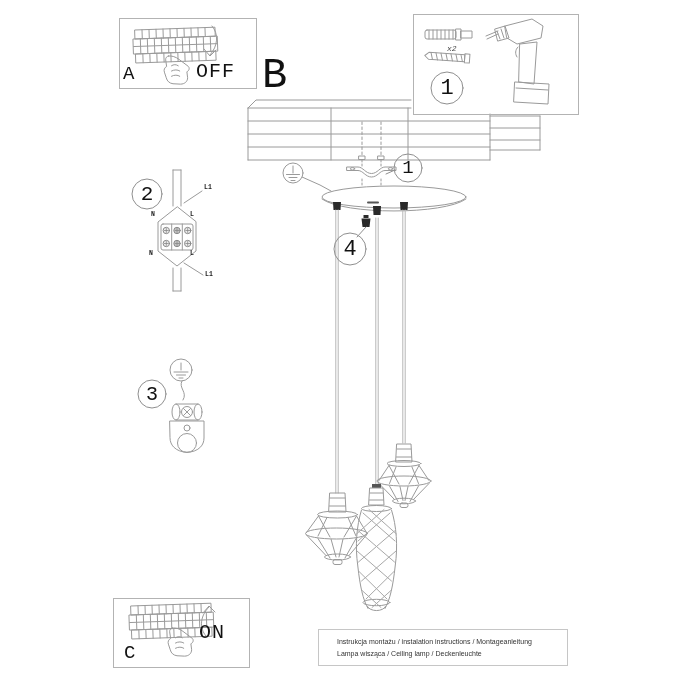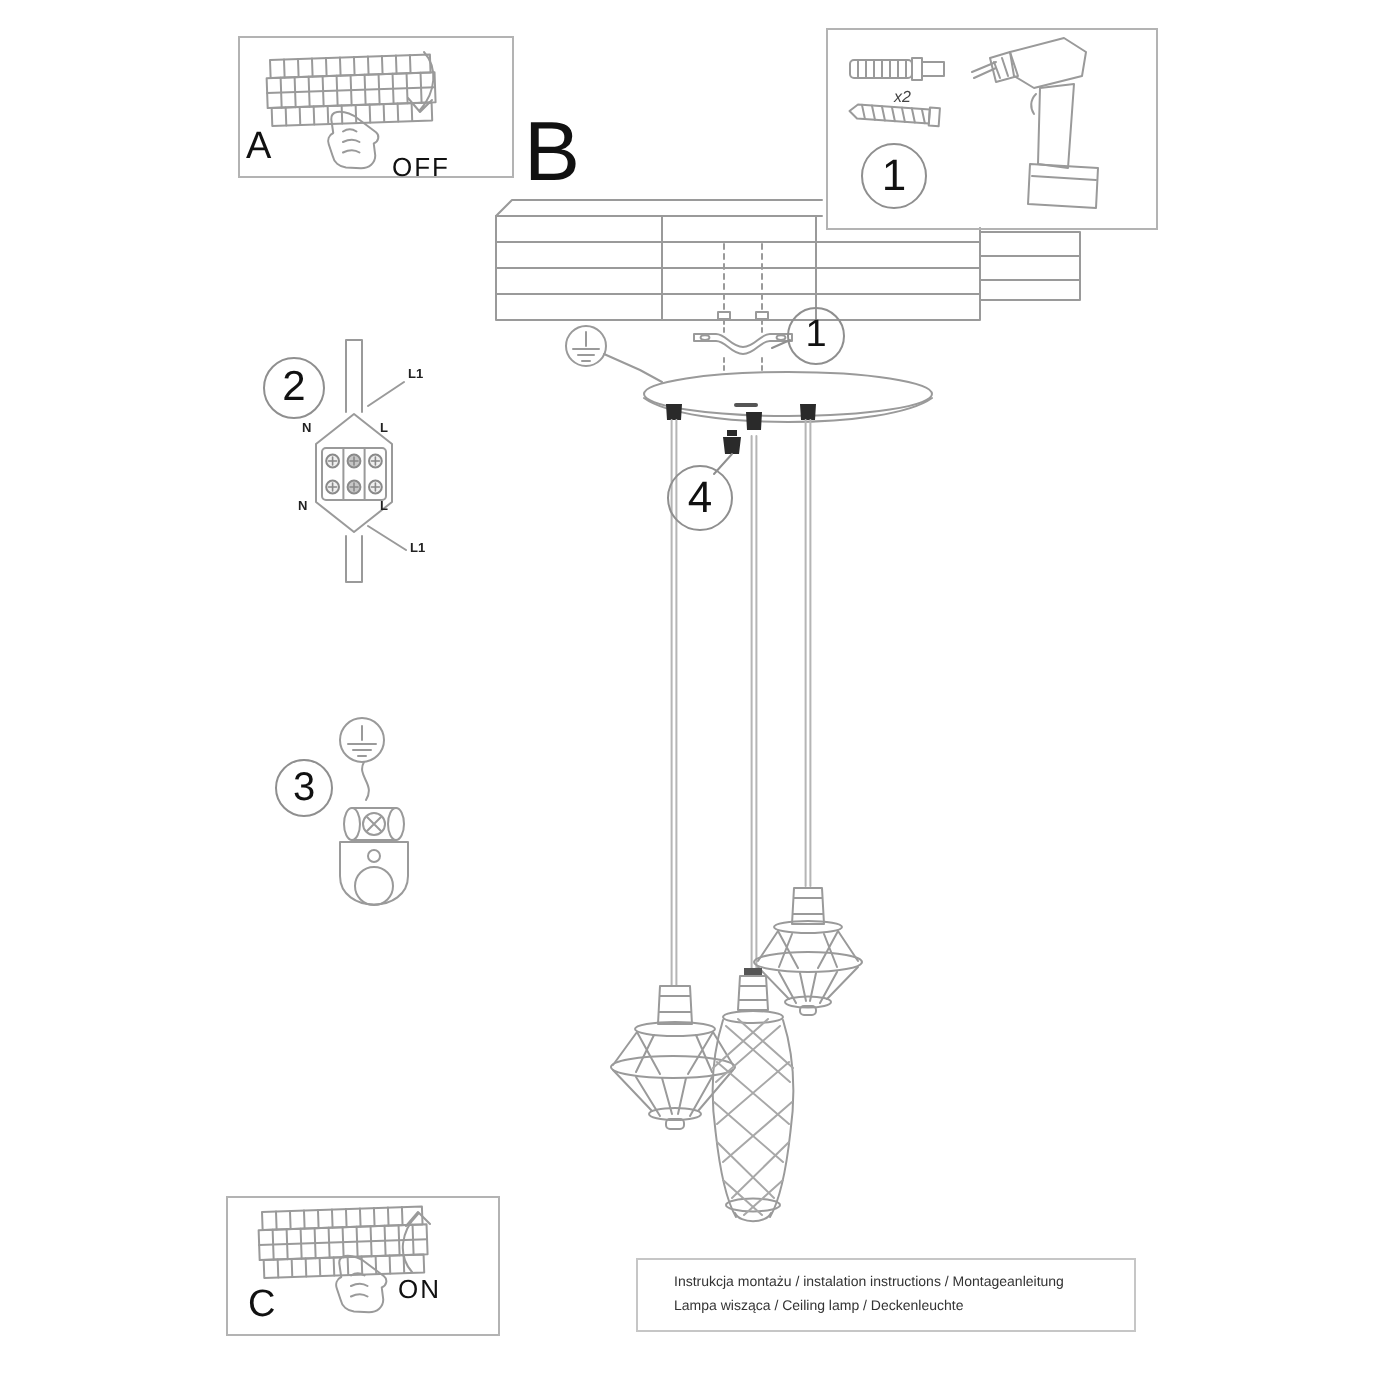--- a/index.html
+++ b/index.html
@@ -1,24 +1,24 @@
 <!DOCTYPE html>
 <html><head>
 <meta charset="utf-8">
 <style>
   html,body{margin:0;padding:0;background:#fff;}
   .page{position:relative;width:688px;height:688px;background:#fff;overflow:hidden;
         font-family:"Liberation Sans",sans-serif;}
   svg.art{position:absolute;left:0;top:0;}
   svg.art *{vector-effect:non-scaling-stroke;}
   .box{position:absolute;border:1px solid #b3b3b3;background:transparent;}
-  .t{position:absolute;color:#111;font-family:Liberation Sans, sans-serif;white-space:nowrap;}
+  .t{position:absolute;color:#111;font-family:Liberation Mono, monospace;white-space:nowrap;}
   .big-letter{font-size:42px;color:#111;}
   .corner-letter{font-size:19px;color:#111;}
-  .state{font-size:13px;letter-spacing:1px;color:#111;margin-top:16px;}
+  .state{font-size:20px;letter-spacing:1px;color:#111;}
   .num{display:flex;align-items:center;justify-content:center;text-align:center;color:#111;}
   .wire-label{font-size:6.5px;font-weight:700;color:#222;}
   .qty{font-size:8px;font-style:italic;color:#444;}
   .footer-box{position:absolute;left:318px;top:629px;width:250px;height:37px;
               border:1px solid #c6c6c6;box-sizing:border-box;padding:6px 0 0 18px;}
   .footer-line{font-size:7px;line-height:11.5px;color:#333;white-space:nowrap;}
 </style>
 </head>
 <body>
 

